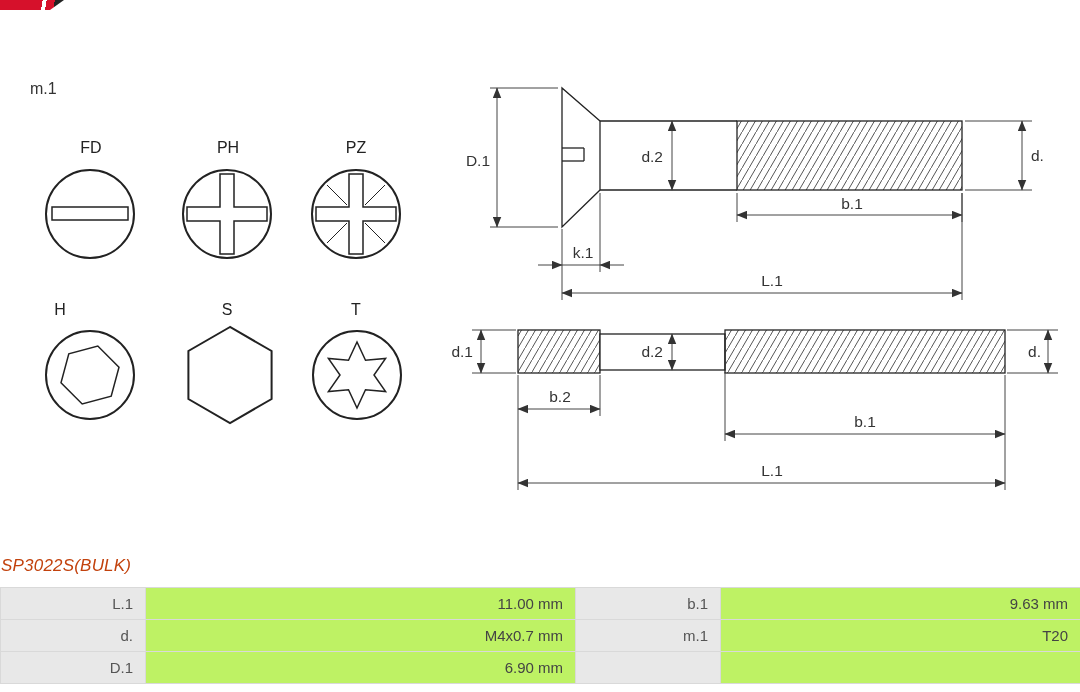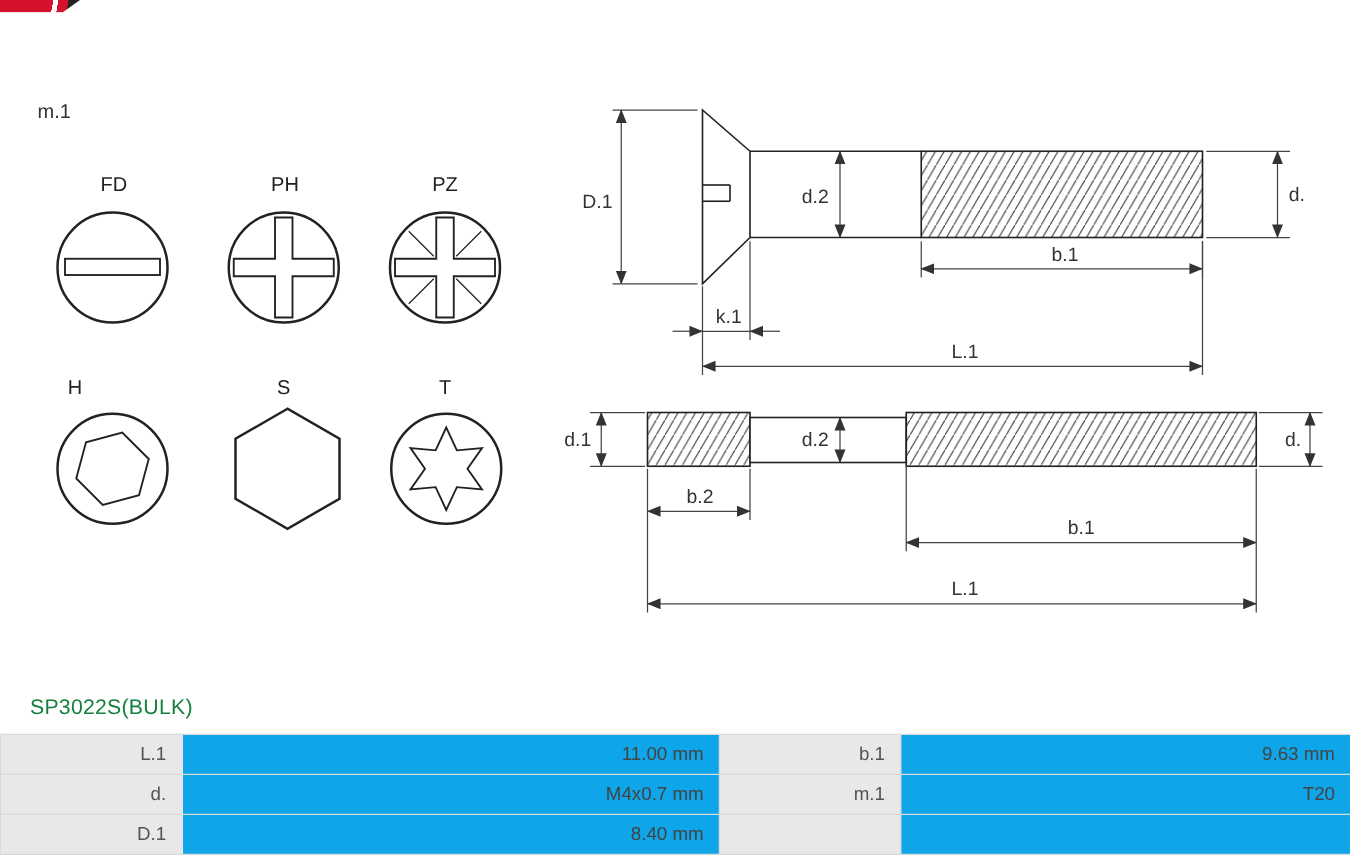--- a/index.html
+++ b/index.html
@@ -10,35 +10,35 @@
   .logo-frag{
     position:absolute;top:0;left:0;width:64px;height:10px;
     background:linear-gradient(100deg,#d6112b 0 42px,#ffffff 42px 46px,#d6112b 46px 54px,#222 54px 64px);
     clip-path:polygon(0 0,64px 0,50px 10px,0 10px);
   }
   svg text{user-select:none;}
   .dim{font-size:15.5px;fill:#333;}
   .iconlbl{font-size:16px;fill:#222;}
   .reflbl{font-size:16px;fill:#333;}
   .product-code{
-    position:absolute;left:24px;top:556px;
-    font-size:17px;color:#15803d;letter-spacing:.2px;
+    position:absolute;left:1px;top:556px;
+    font-size:17px;color:#c2410c;letter-spacing:.2px;font-style:italic;
   }
   table.spec{
     position:absolute;left:0;top:587px;width:1080px;
     border-collapse:collapse;table-layout:fixed;
     font-size:15px;color:#444;
   }
   table.spec td{
     height:32px;border:1px solid #d9d9d9;
     text-align:right;padding:0 12px 0 4px;box-sizing:border-box;
     white-space:nowrap;overflow:hidden;
   }
   td.lab{background:#e8e8e8;color:#555;}
-  td.val{background:#0ea5e9;}
+  td.val{background:#bef264;}
   col.c-lab1{width:145px;} col.c-val1{width:430px;}
   col.c-lab2{width:145px;} col.c-val2{width:360px;}
 </style>
 </head>
 <body>
 
 
 
 <div class="logo-frag"></div>
 
@@ -190,21 +190,21 @@
       <td class="val">9.63 mm</td>
     </tr>
     <tr>
       <td class="lab">d.</td>
       <td class="val">M4x0.7 mm</td>
       <td class="lab">m.1</td>
       <td class="val">T20</td>
     </tr>
     <tr>
       <td class="lab">D.1</td>
-      <td class="val">8.40 mm</td>
+      <td class="val">6.90 mm</td>
       <td class="lab"></td>
       <td class="val"></td>
     </tr>
   </tbody>
 </table>
 
 
 
 
 </body></html>

